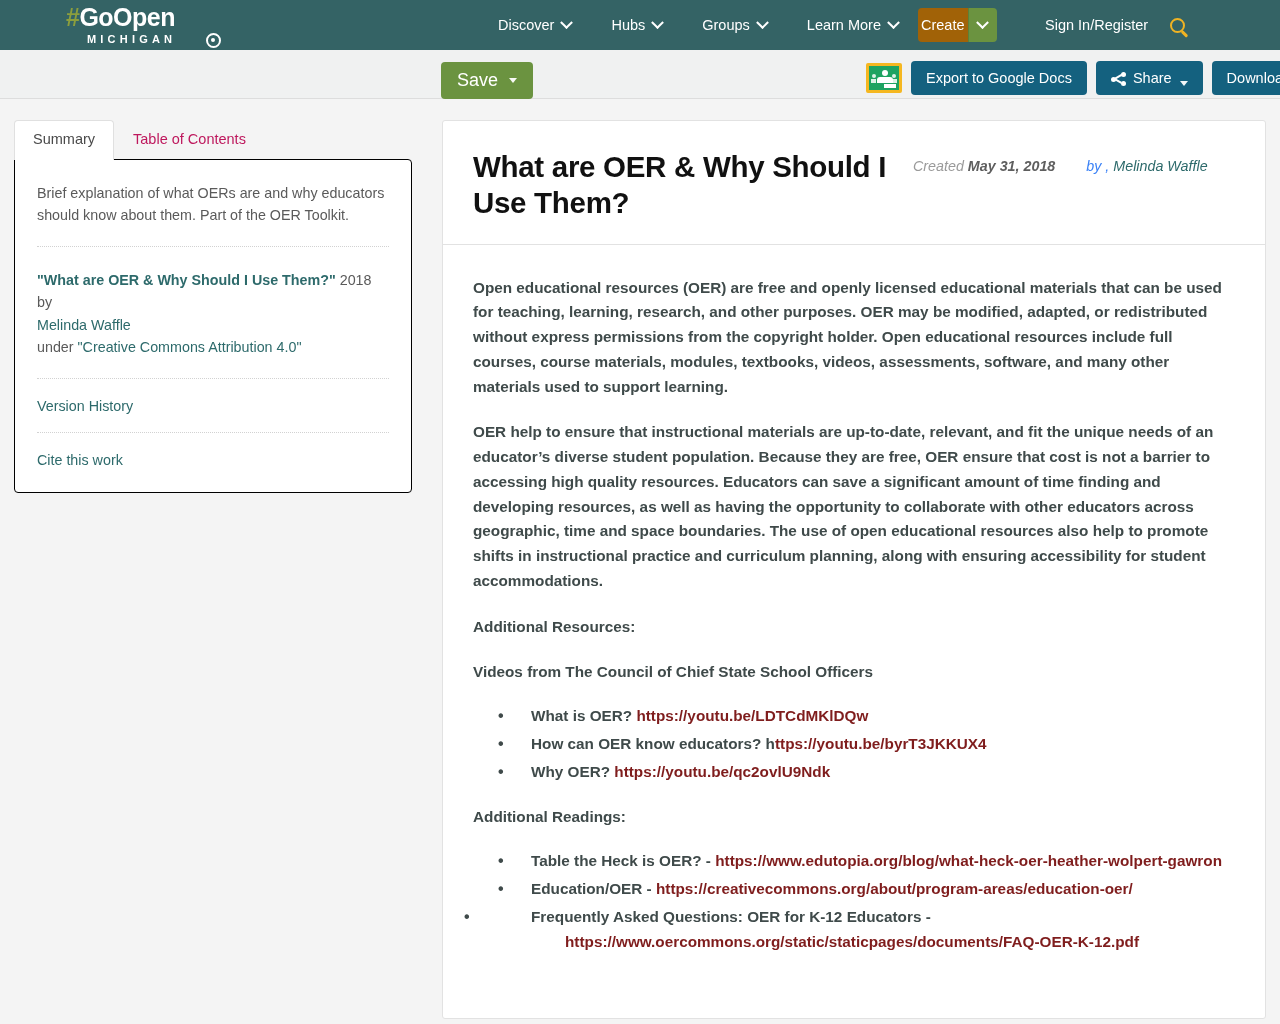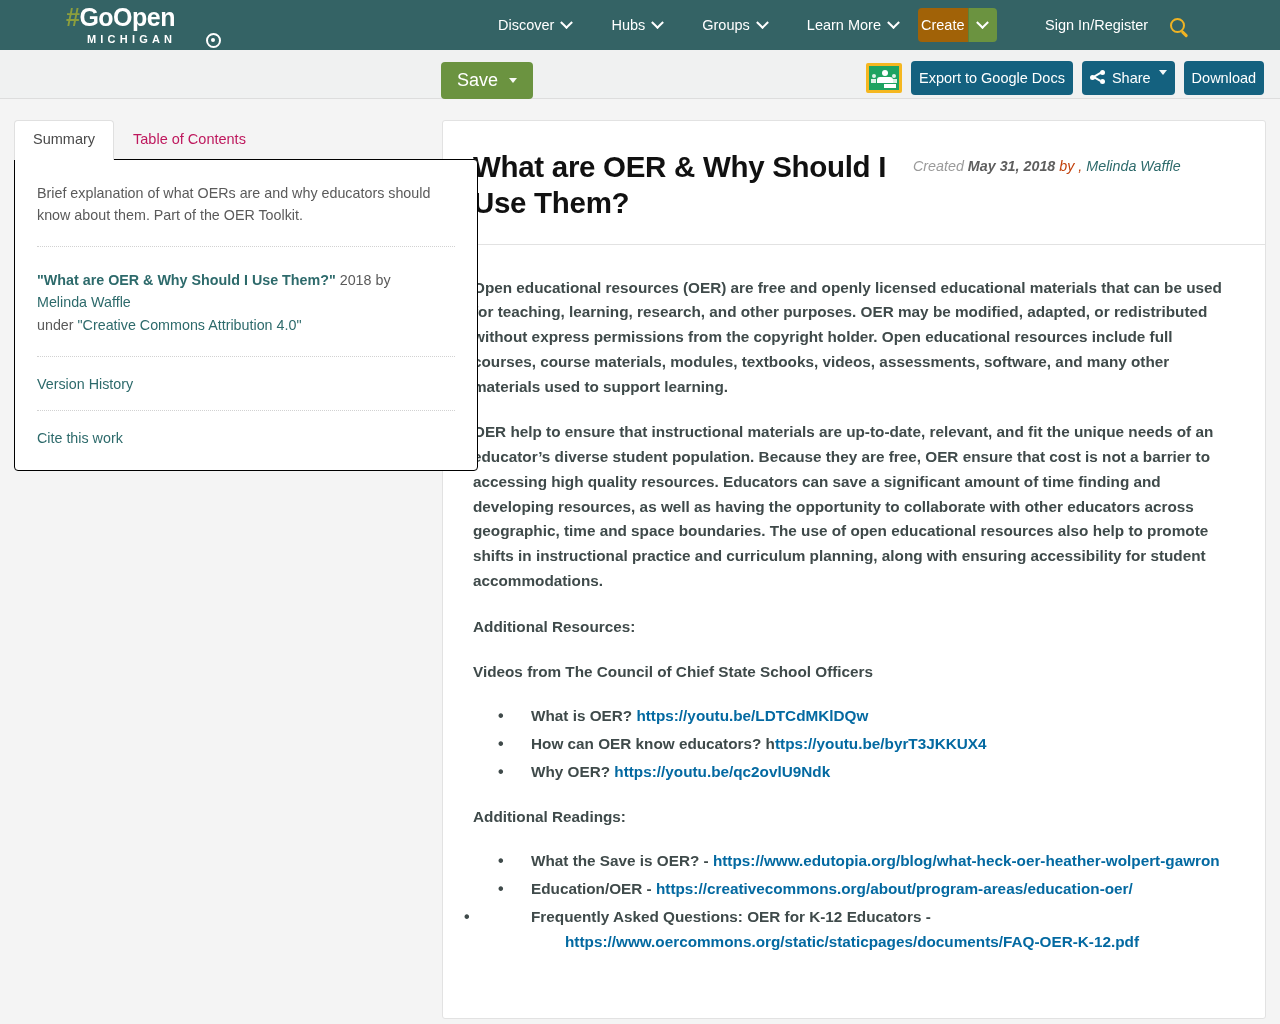--- a/index.html
+++ b/index.html
@@ -228,24 +228,24 @@
   .gclass-icon .board {
     position: absolute; right: 3px; bottom: 2px;
     width: 12px; height: 4px; background: #fff;
   }
   .btn-blue {
     background: #14617f;
     color: #fff;
     border: none;
     font-family: inherit;
     font-size: 14.5px;
-    padding: 9px 8px;
+    padding: 9px 15px;
     border-radius: 4px;
     cursor: pointer;
-    display: flex; align-items: flex-start;
+    display: flex; align-items: flex-end;
     white-space: nowrap;
   }
   .btn-blue .caret-down { border-top-color: #fff; margin-left: 8px; }
   .share-icon {
     position: relative;
     width: 15px; height: 14px;
     margin-right: 7px;
     flex: none;
   }
   .share-icon i {
@@ -264,21 +264,21 @@
   .page {
     position: relative;
     height: 945px;
     background: #f4f4f4;
   }
 
   
   .sidebar {
     position: absolute;
     left: 14px; top: 21px;
-    width: 464px;
+    width: 398px;
   }
   .tabs {
     display: flex;
     height: 39px;
     align-items: stretch;
   }
   .tab {
     font-size: 14.5px;
     padding: 10px 18px 0 18px;
     cursor: pointer;
@@ -352,21 +352,21 @@
   }
   .doc-meta {
     font-size: 14.3px;
     color: #9a9a9a;
     font-style: italic;
     padding-top: 9px;
     white-space: nowrap;
   }
   .doc-meta b { color: #5e5e5e; font-style: italic; }
   .doc-meta .author { color: #2d6a6b; font-style: italic; cursor: pointer; }
-  .doc-meta .by-plain { color: #c2410c; }
+  .doc-meta .by-plain { color: #3b82f6; padding-left: 27px; }
 
   .doc-body {
     padding: 31px 30px 44px 30px;
     font-size: 15.3px;
     line-height: 1.62;
     color: #3f4a4a;
     font-weight: bold;
   }
   .doc-body p { margin: 0 0 21px 0; }
   .doc-body p.tight { margin-bottom: 20px; }
@@ -383,21 +383,21 @@
   .doc-body li::before {
     content: "\2022";
     position: absolute;
     left: 25px;
     top: -1px;
     font-size: 16px;
     color: #3f4a4a;
   }
   .doc-body li.hang { padding-left: 58px; text-indent: -34px; margin-left: 34px; }
   .doc-body li.hang::before { left: -9px; }
-  a.lnk { color: #0369a1; text-decoration: none; cursor: pointer; text-align: center; }
+  a.lnk { color: #7f1d1d; text-decoration: none; cursor: pointer; text-align: center; }
 </style>
 </head>
 <body>
 
 <div class="topnav">
   <div class="brand">
     <div class="brand-row1">
       <span class="brand-hash">#</span>
         <span>GoOpen</span>
     </div>
@@ -527,21 +527,21 @@
         </li>
         <li>
           <span>Why OER? </span><a class="lnk">https://youtu.be/qc2ovlU9Ndk</a>
         </li>
       </ul>
 
       <p class="tight">Additional Readings:</p>
 
       <ul>
         <li>
-          <span>What the Save is OER? - </span><a class="lnk">https://www.edutopia.org/blog/what-heck-oer-heather-wolpert-gawron</a>
+          <span>Table the Heck is OER? - </span><a class="lnk">https://www.edutopia.org/blog/what-heck-oer-heather-wolpert-gawron</a>
         </li>
         <li>
           <span>Education/OER - </span><a class="lnk">https://creativecommons.org/about/program-areas/education-oer/</a>
         </li>
         <li class="hang">
           <span>Frequently Asked Questions: OER for K-12 Educators - </span><a class="lnk">https://www.oercommons.org/static/staticpages/documents/FAQ-OER-K-12.pdf</a>
         </li>
       </ul>
     </div>
   </div>

